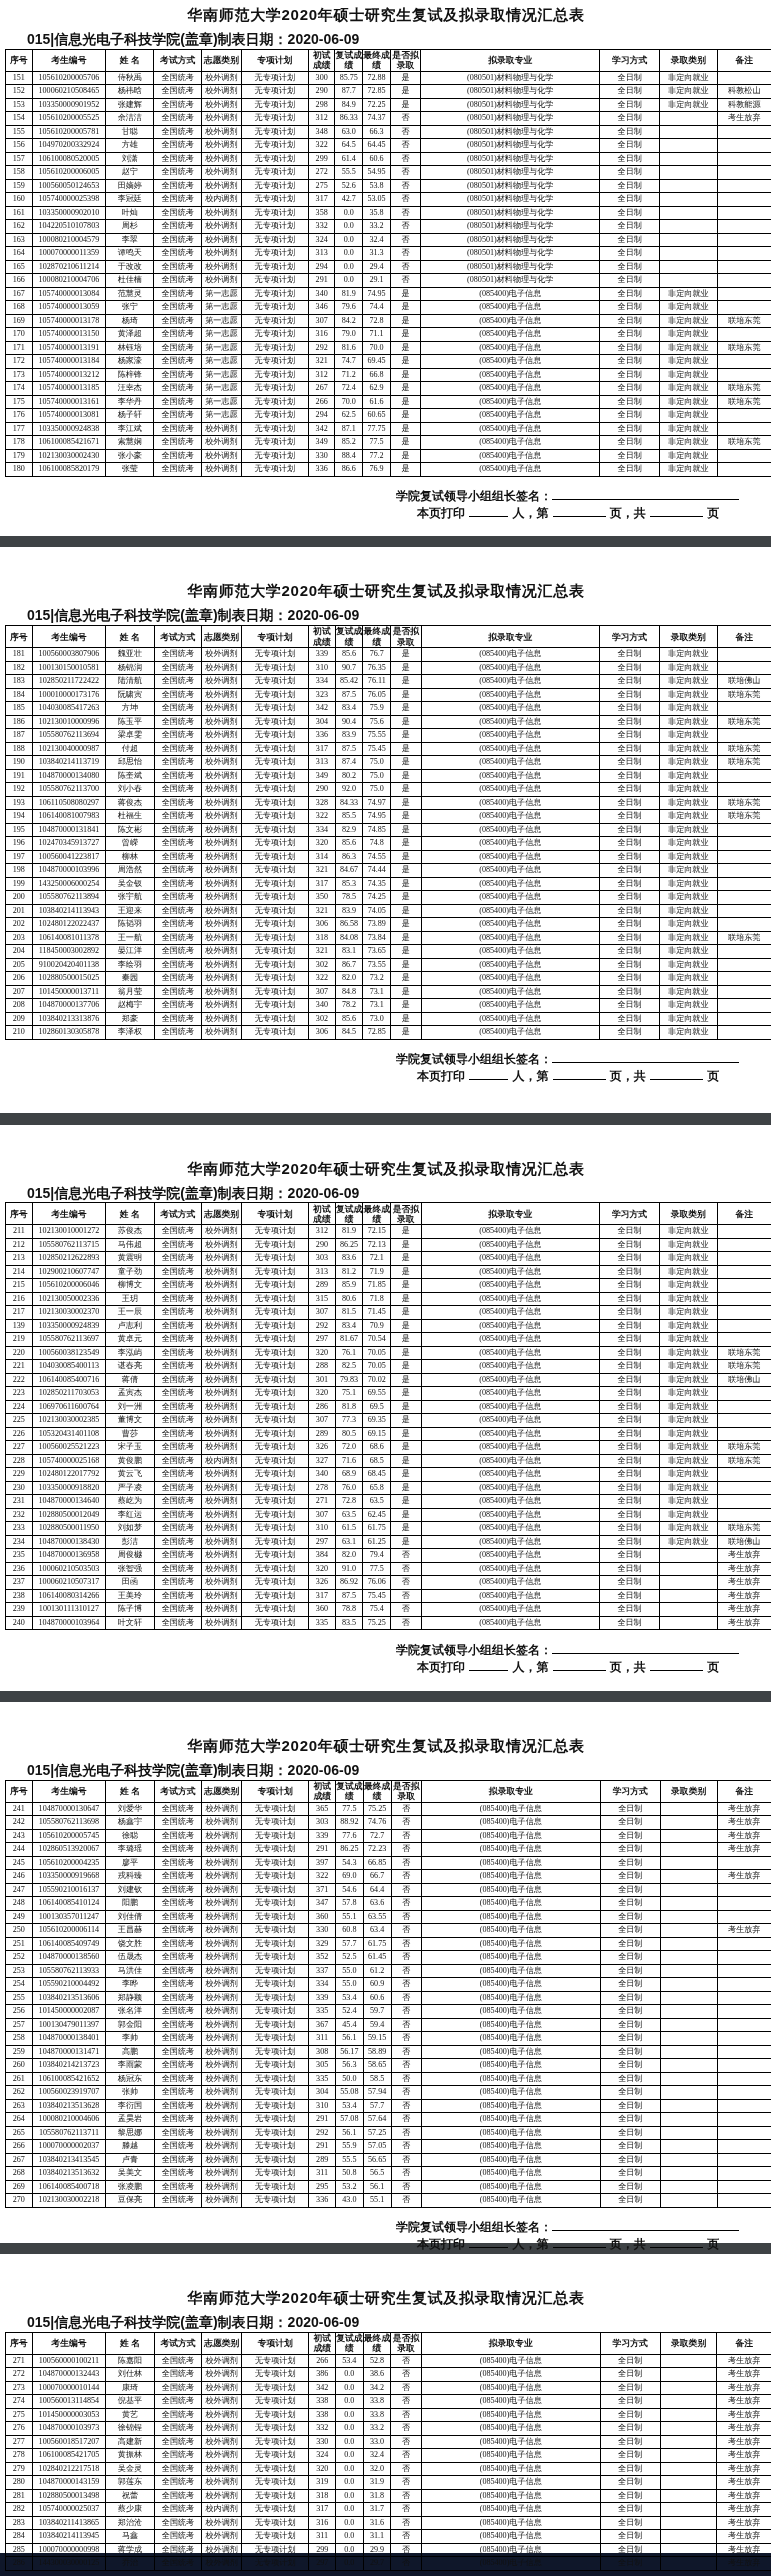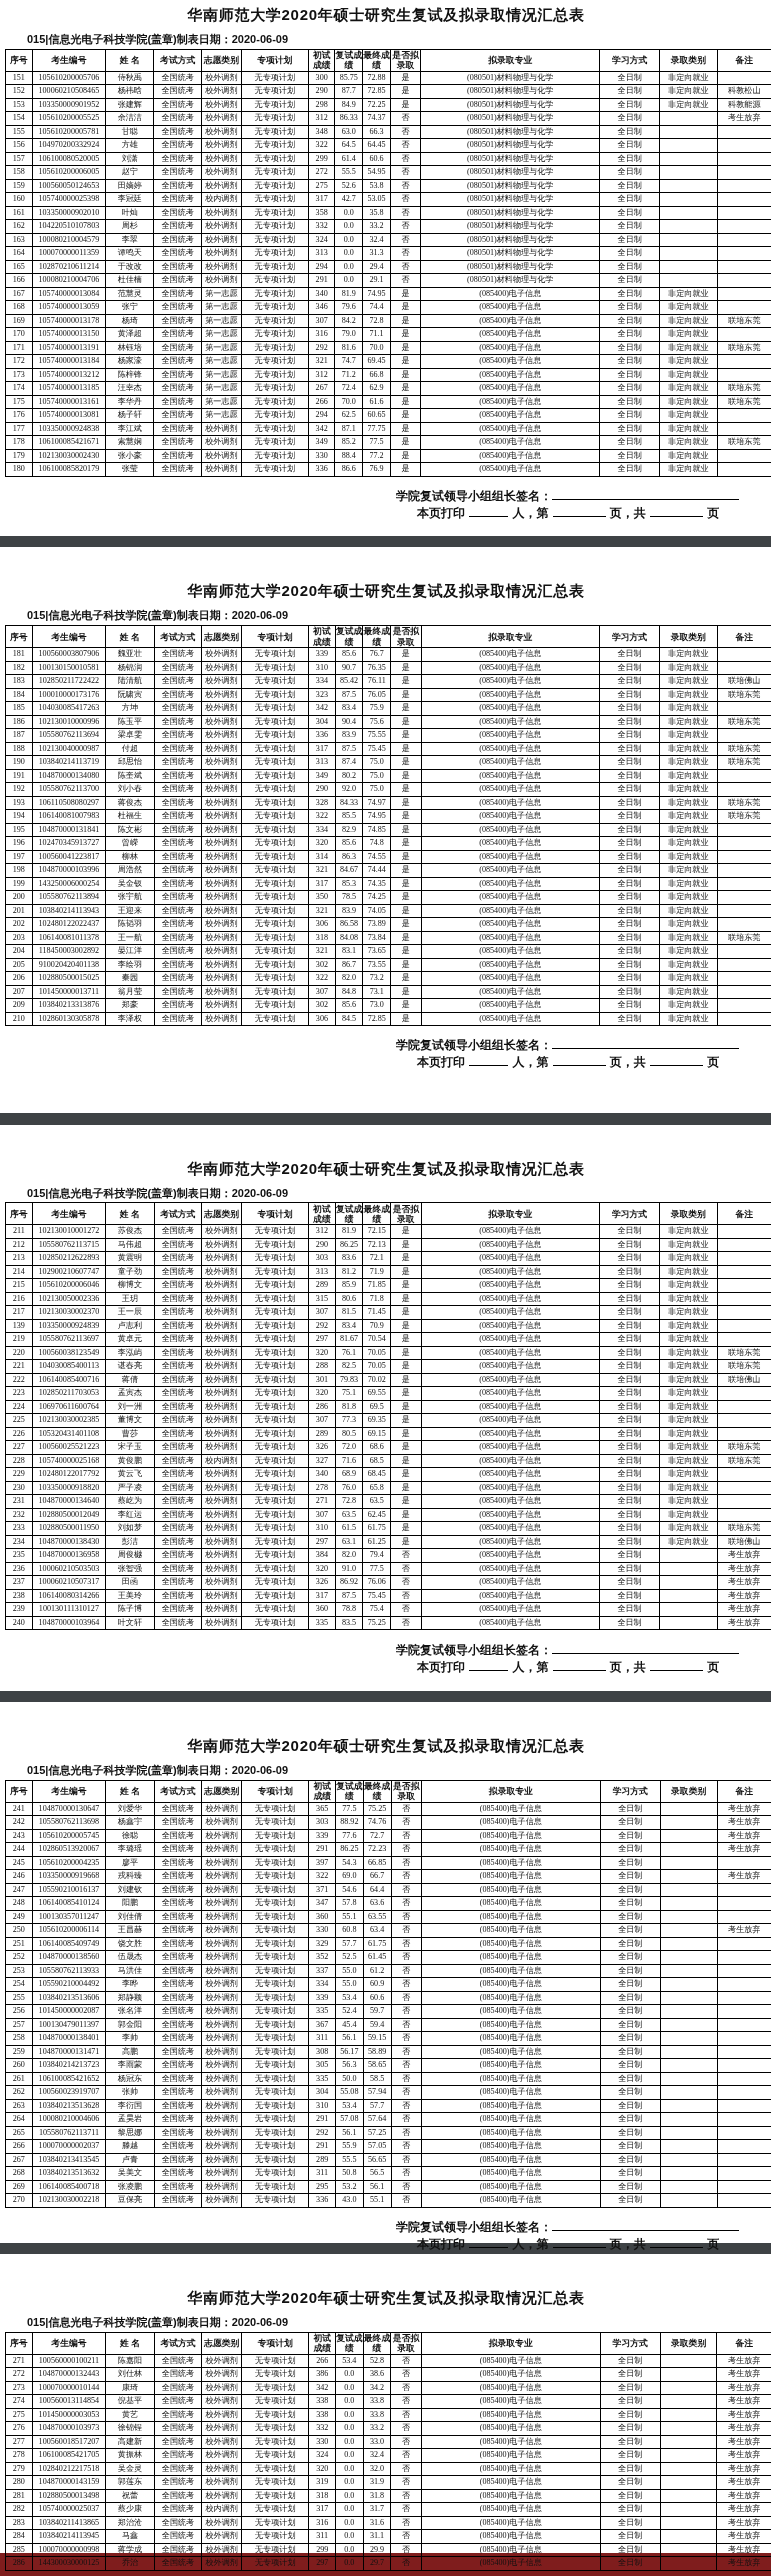--- a/index.html
+++ b/index.html
@@ -1,27 +1,27 @@
 <!DOCTYPE html>
 <html style="font-size:11.3px"><head>
 <meta charset="utf-8">
 <style>
   html,body{margin:0;padding:0;background:#3e4245;}
-  .doc{width:772px;height:2576px;overflow:hidden;background:#7f1d1d;position:relative;
+  .doc{width:772px;height:2576px;overflow:hidden;background:#0f172a;position:relative;
        font-family:"Liberation Serif",serif;color:#111;}
   .page{background:#ffffff;box-sizing:border-box;}
   .page.p1{height:536px;padding-top:4.2px;}
   .page.p2,.page.p3{height:566px;padding-top:33px;}
   .page.p4{height:541px;padding-top:33px;}
   .page.p5{height:299px;padding-top:33px;}
   .sep{height:11.3px;background:#3e4245;}
   .title{text-align:center;font-family:"Liberation Sans",sans-serif;font-weight:bold;
          font-size:15px;line-height:21px;letter-spacing:0.7px;}
   .subtitle{margin:7px 0 0 27px;font-family:"Liberation Sans",sans-serif;font-weight:bold;
-            font-size:11px;line-height:14px;}
+            font-size:14px;line-height:14px;}
   table.adm{border-collapse:collapse;table-layout:fixed;margin:2.8px 0 0 5px;border:1.4px solid #000;}
   table.adm th,table.adm td{border:0.7px solid #000;text-align:center;overflow:hidden;padding:0;}
   table.adm th{font-family:"Liberation Sans",sans-serif;font-weight:bold;font-size:8.8px;
                line-height:1.15;height:21px;white-space:normal;}
   table.adm td{font-size:8.1px;height:12.5px;line-height:12.5px;white-space:nowrap;}
   .c0{width:26px}.c1{width:73px}.c2{width:48px}.c3{width:47px}.c4{width:39px}.c5{width:67px}
   .c6{width:26px}.c7{width:27px}.c8{width:27px}.c9{width:30px}.c10{width:181px}.c11{width:60px}
   .c12{width:57px}.c13{width:54px}
   .footer{font-family:Liberation Mono, monospace;font-weight:bold;font-size:12px;margin-top:11.3px;}
   .f-line1{padding-left:396px;}
@@ -980,20 +980,36 @@
             <td class="c6">307</td>
             <td class="c7">84.8</td>
             <td class="c8">73.1</td>
             <td class="c9">是</td>
             <td class="c10">(085400)电子信息</td>
             <td class="c11">全日制</td>
             <td class="c12">非定向就业</td>
             <td class="c13"></td>
           </tr>
           <tr>
+            <td class="c0">208</td>
+            <td class="c1">104870000137706</td>
+            <td class="c2">赵梅宇</td>
+            <td class="c3">全国统考</td>
+            <td class="c4">校外调剂</td>
+            <td class="c5">无专项计划</td>
+            <td class="c6">340</td>
+            <td class="c7">78.2</td>
+            <td class="c8">73.1</td>
+            <td class="c9">是</td>
+            <td class="c10">(085400)电子信息</td>
+            <td class="c11">全日制</td>
+            <td class="c12">非定向就业</td>
+            <td class="c13"></td>
+          </tr>
+          <tr>
             <td class="c0">209</td>
             <td class="c1">103840213313876</td>
             <td class="c2">郑豪</td>
             <td class="c3">全国统考</td>
             <td class="c4">校外调剂</td>
             <td class="c5">无专项计划</td>
             <td class="c6">302</td>
             <td class="c7">85.6</td>
             <td class="c8">73.0</td>
             <td class="c9">是</td>

